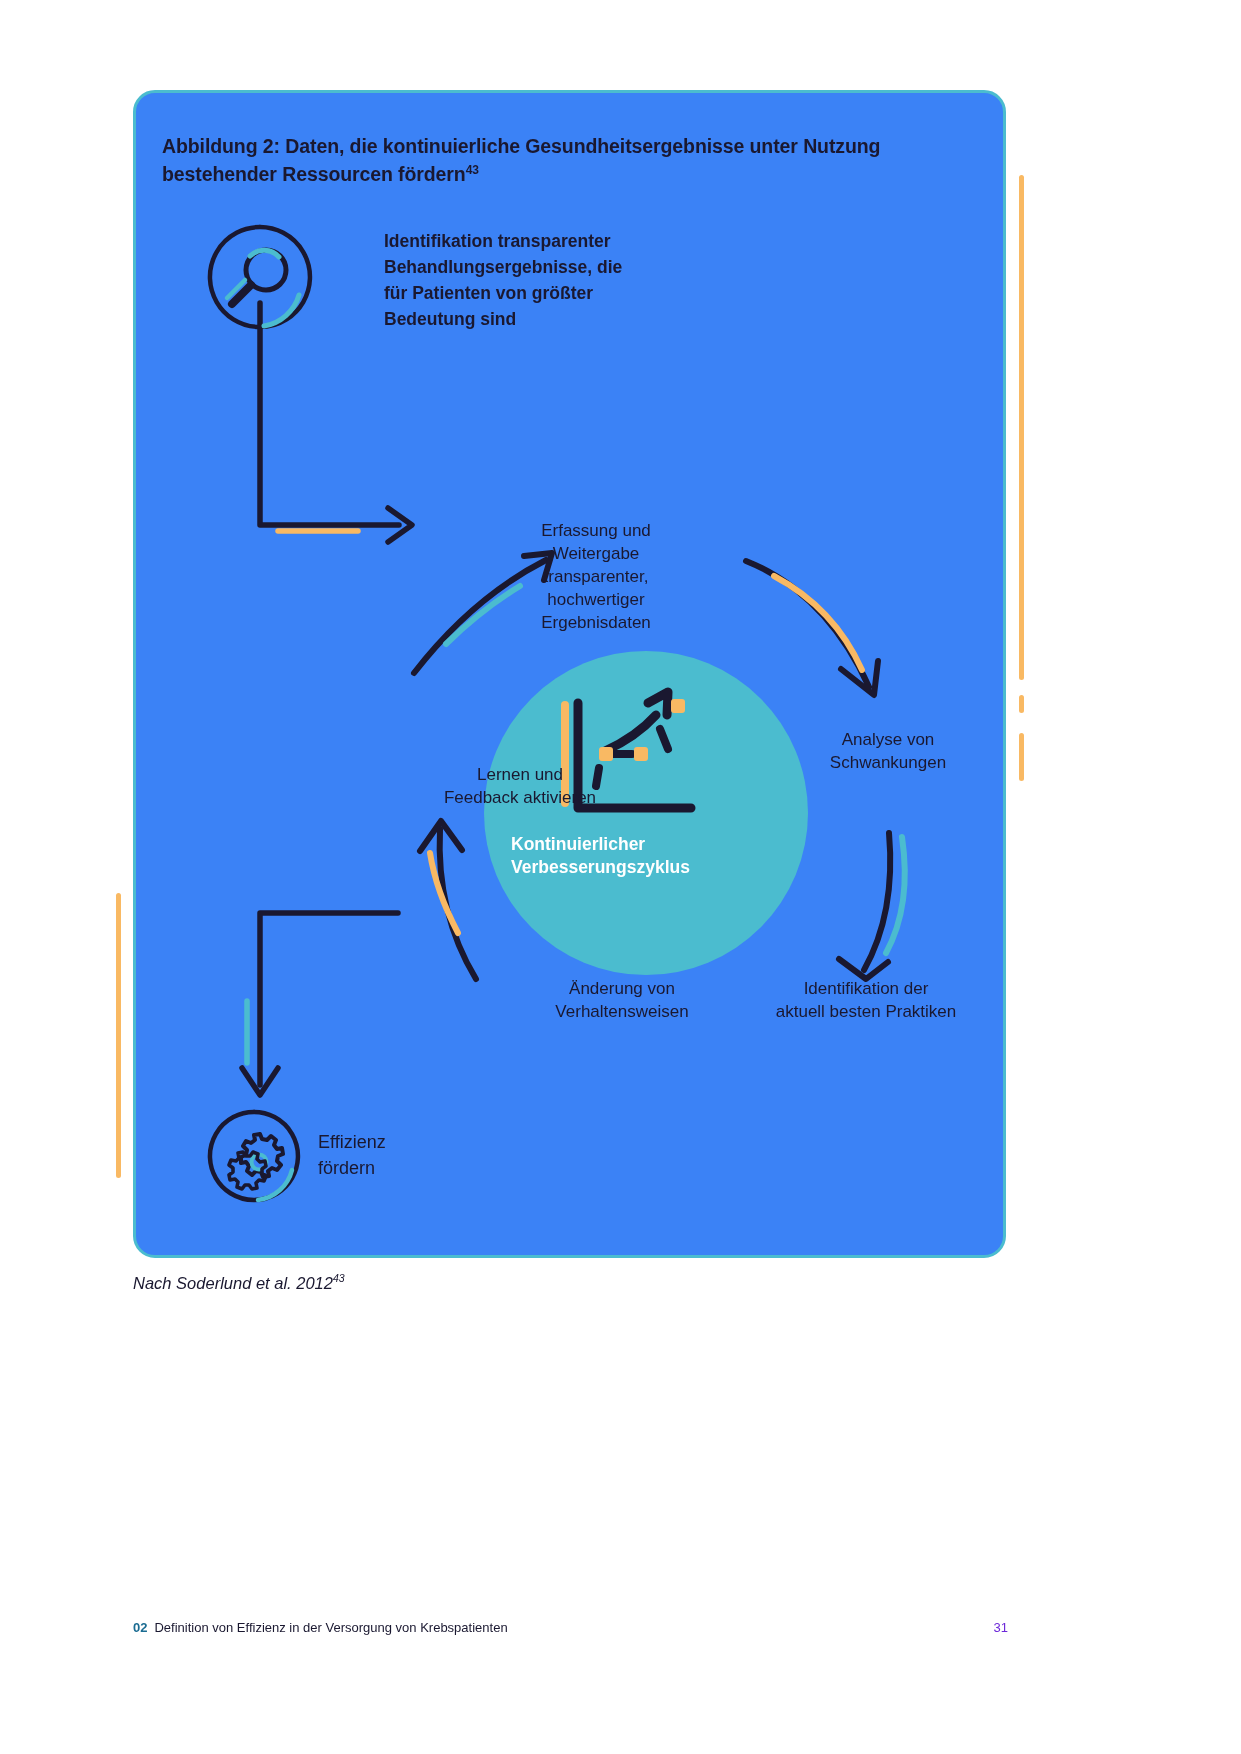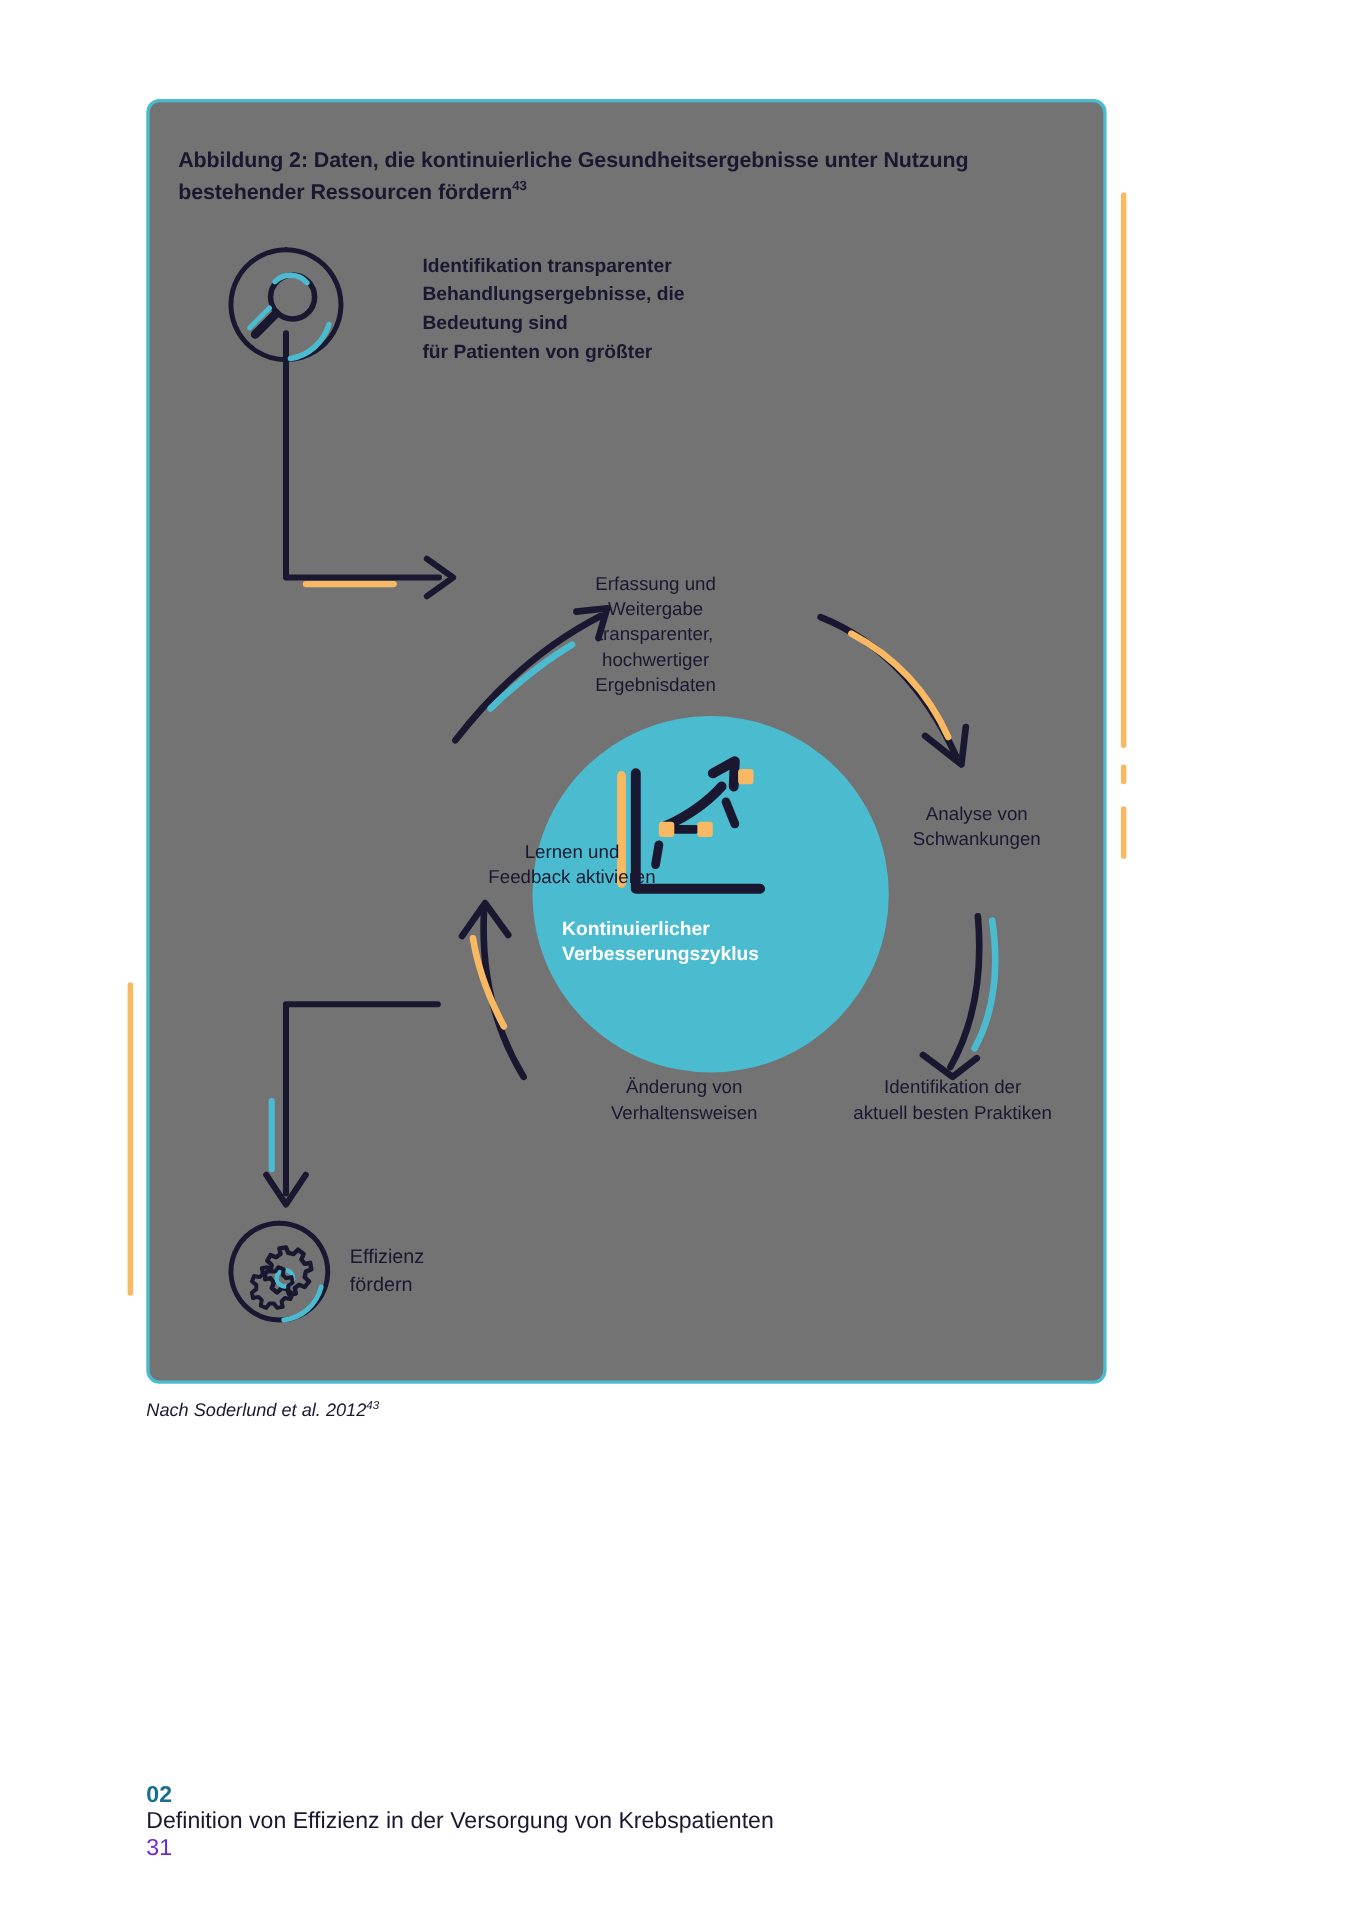--- a/index.html
+++ b/index.html
@@ -27,23 +27,23 @@
   .rule-orange-right-bot   { left: 1019px; top: 733px;  width: 5px; height: 48px;  background: #F9B963; }
   .rule-orange-left        { left: 116px;  top: 893px;  width: 5px; height: 285px; background: #F9B963; }
 
   
   .figure-card {
     position: absolute;
     left: 133px;
     top: 90px;
     width: 873px;
     height: 1168px;
-    background: #737373;
+    background: #3b82f6;
     border: 3px solid #4BBCCF;
-    border-radius: 12px;
+    border-radius: 22px;
   }
 
   .fig-title {
     position: absolute;
     left: 26px;
     top: 40px;
     width: 790px;
     font-size: 19.5px;
     font-weight: bold;
     line-height: 1.42;
@@ -158,23 +158,22 @@
   .fig-caption sup { font-size: 10.5px; vertical-align: super; }
 
   
   .footer {
     position: absolute;
     left: 133px;
     top: 1620px;
     width: 875px;
     display: flex;
     align-items: baseline;
-    font-size: 21px;
-    color: #1A1830;
-    flex-direction: column;
+    font-size: 13px;
+    color: #1A1830;
   }
   .footer-num {
     color: #1B6C92;
     font-weight: bold;
     margin-right: 7px;
   }
   .footer-title { flex: 1; }
   .footer-page { color: #6d28d9; }
 </style>
 </head>
@@ -210,22 +209,22 @@
         <path d="M54 4 A50 50 0 1 1 53.9 4" fill="none" stroke="#1A1830" stroke-width="4.5" stroke-linecap="round"></path>
         <path d="M93 72 A44 44 0 0 1 58 103" fill="none" stroke="#4BBCCF" stroke-width="5" stroke-linecap="round"></path>
         <circle cx="60" cy="47" r="20" fill="none" stroke="#1A1830" stroke-width="5"></circle>
         <path d="M44 33 A20 20 0 0 1 73 34" fill="none" stroke="#4BBCCF" stroke-width="5" stroke-linecap="round"></path>
         <line x1="45" y1="62" x2="26" y2="81" stroke="#1A1830" stroke-width="8" stroke-linecap="round"></line>
         <line x1="39" y1="57" x2="21" y2="75" stroke="#4BBCCF" stroke-width="4.5" stroke-linecap="round"></line>
       </svg>
       <div class="node-text">
         <div>Identifikation transparenter</div>
         <div>Behandlungsergebnisse, die</div>
+        <div>für Patienten von größter</div>
         <div>Bedeutung sind</div>
-        <div>für Patienten von größter</div>
       </div>
     </div>
 
     <div class="cycle">
       <svg class="cycle-svg" viewBox="0 0 700 640">
 
         <circle cx="350" cy="420" r="162" fill="#4BBCCF"></circle>
 
         <g>
           <path d="M282 310 L282 415 L395 415" fill="none" stroke="#1A1830" stroke-width="9" stroke-linecap="round" stroke-linejoin="round"></path>

